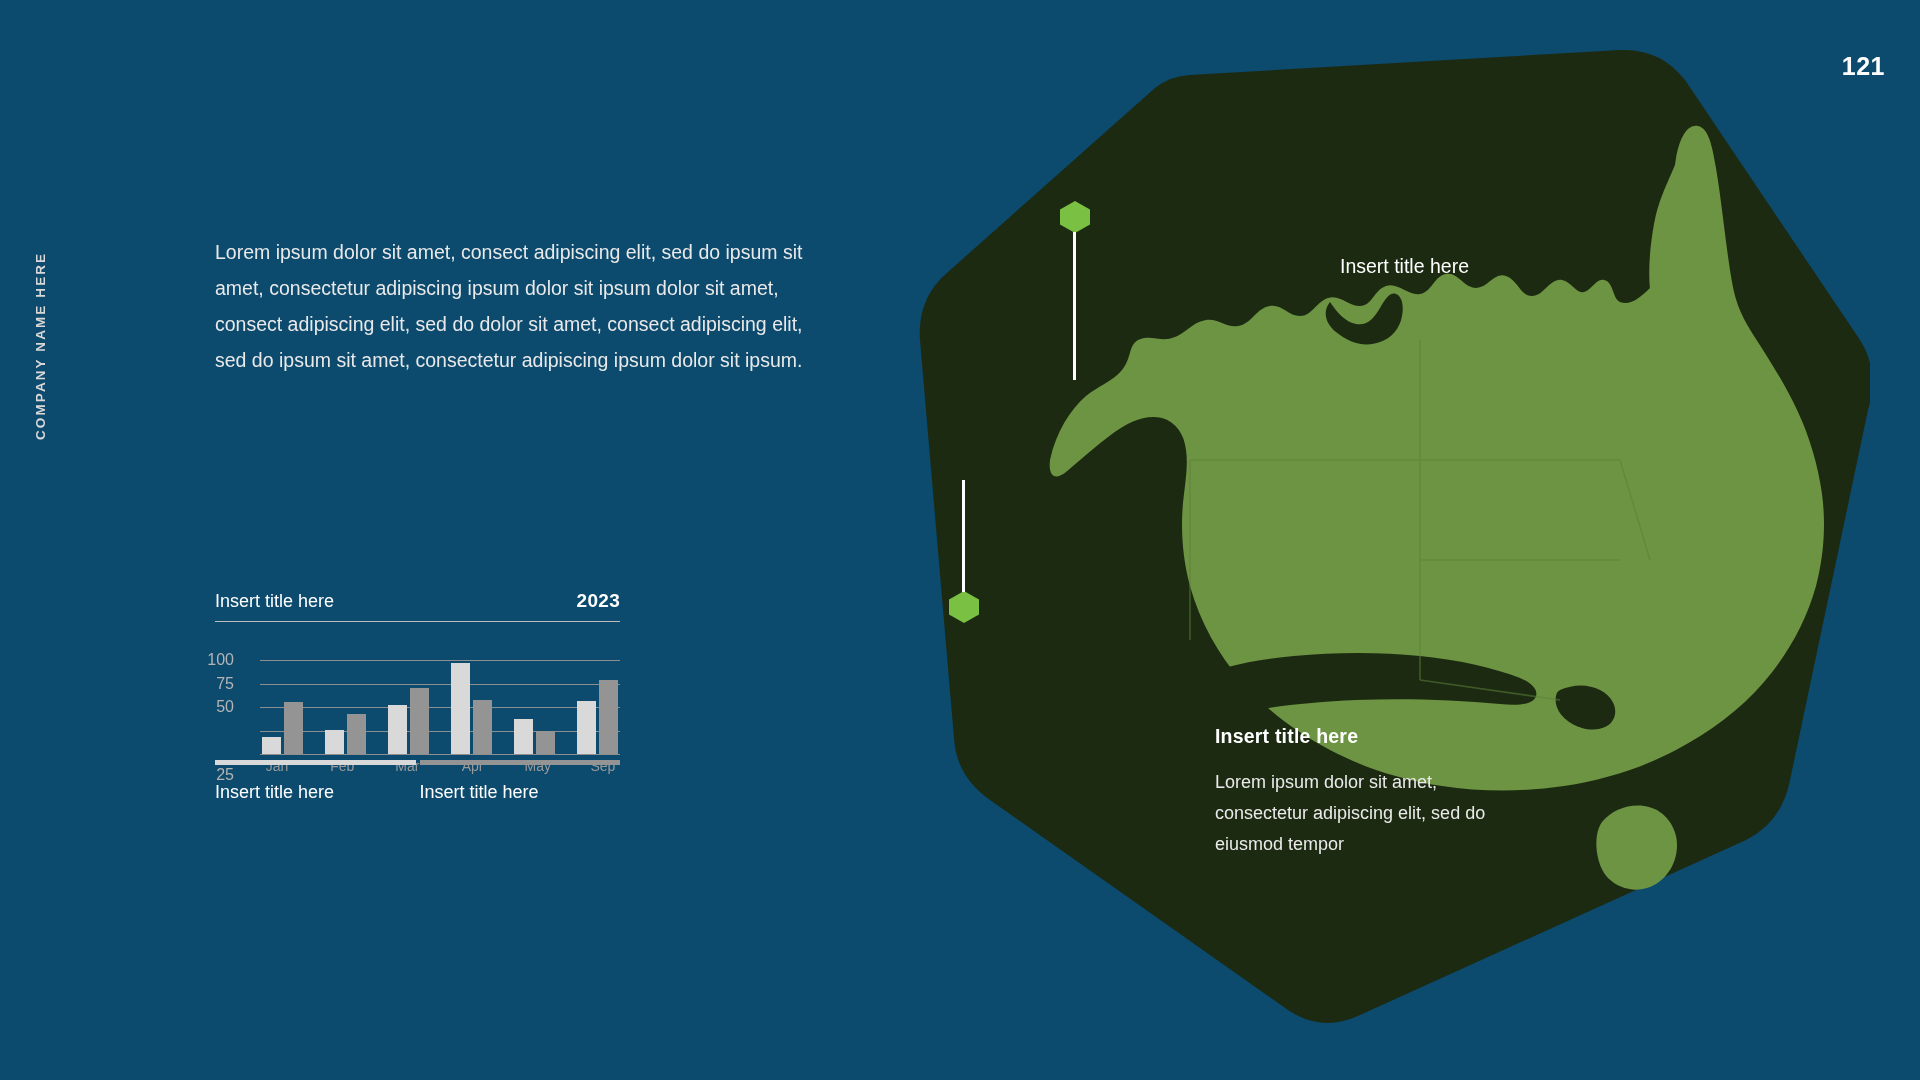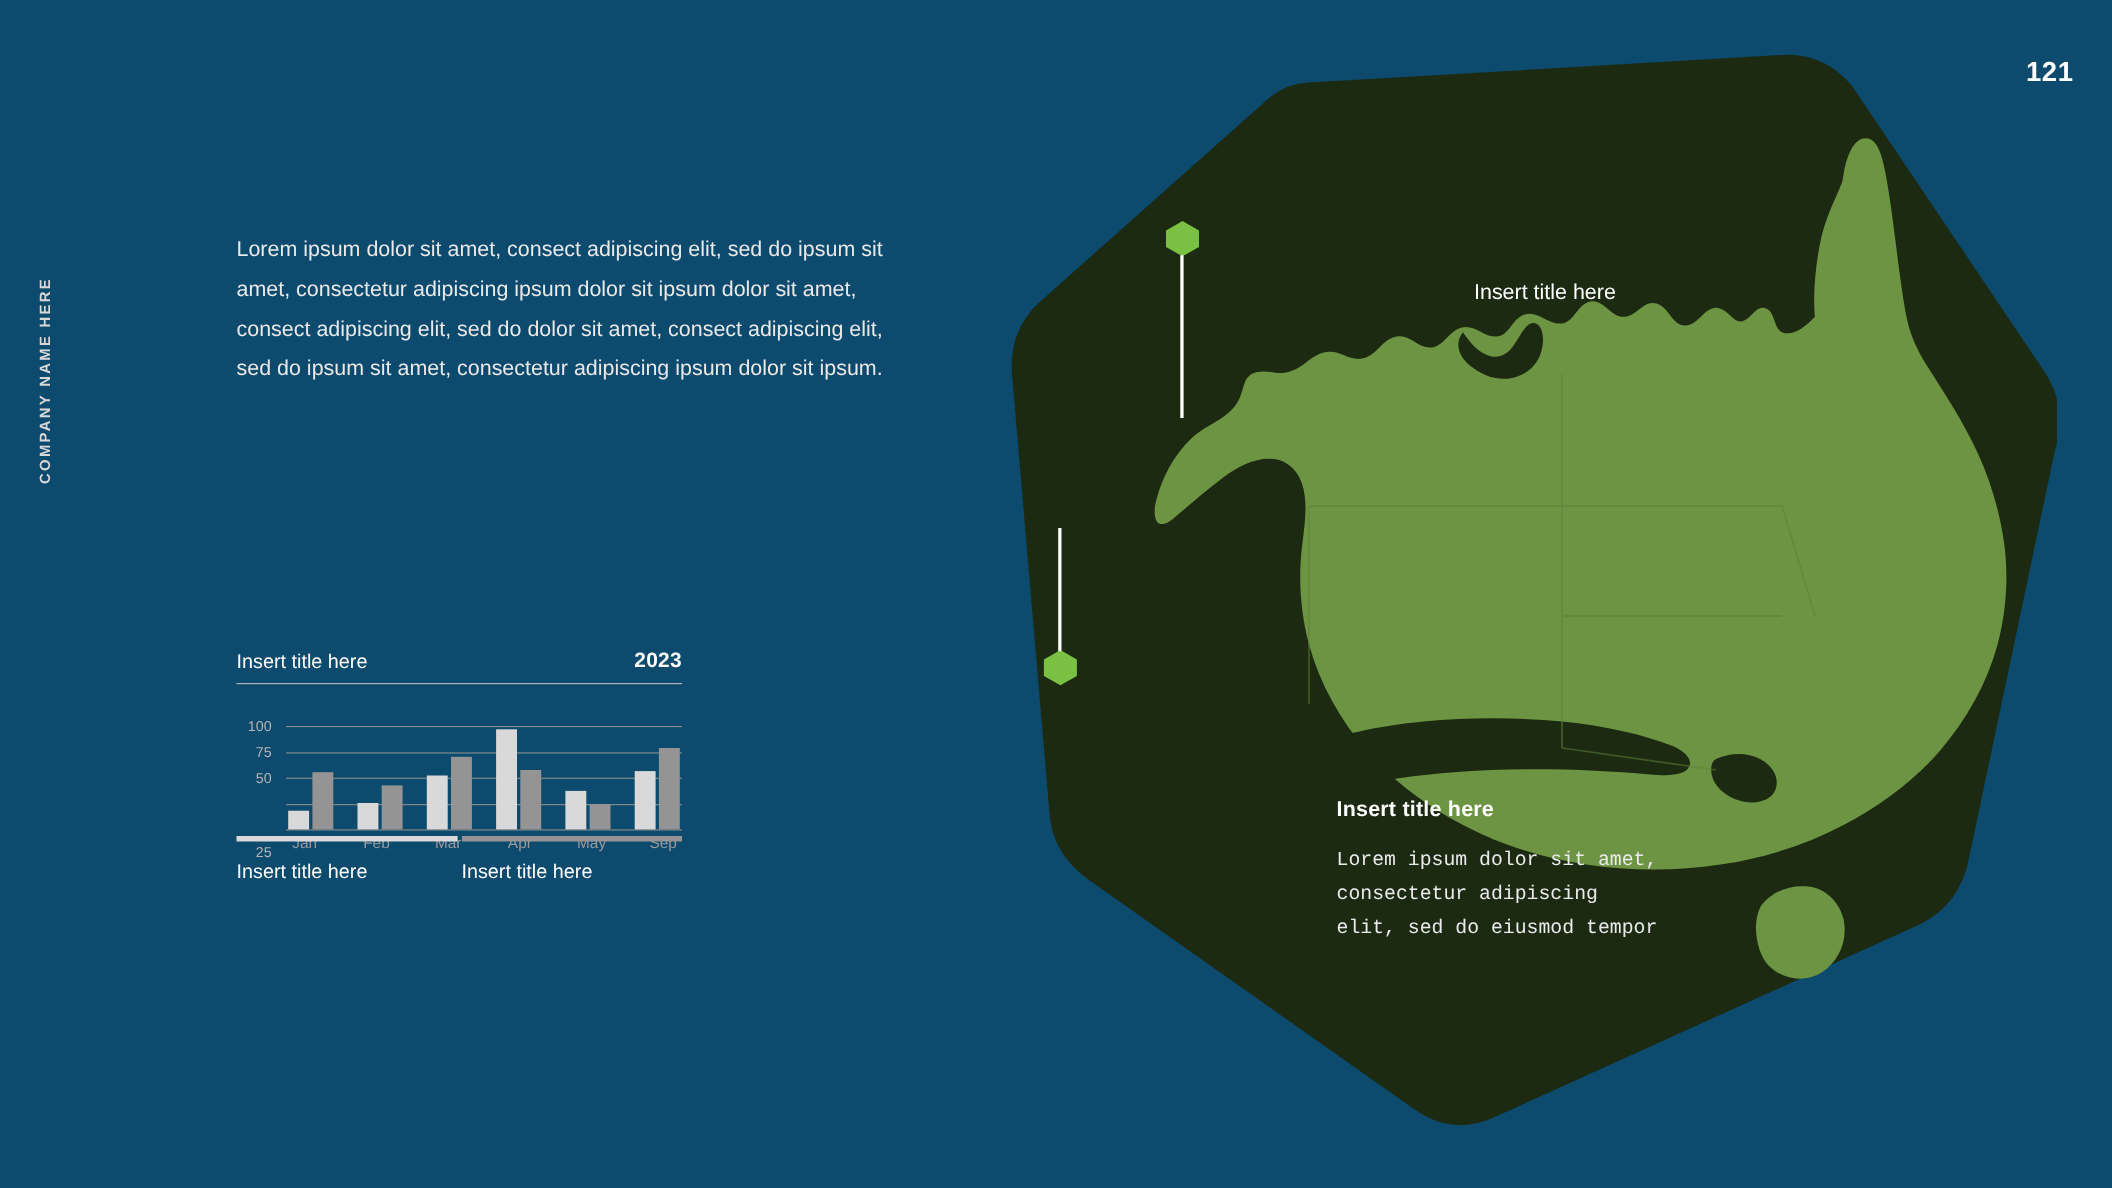--- a/index.html
+++ b/index.html
@@ -28,43 +28,43 @@
 
   
   .left-col { position:absolute; left:215px; top:170px; width:640px; }
 
   .slide-title {
     color:#ffffff; font-size:57px; font-weight:bold;
     line-height:1.04; letter-spacing:0.5px; text-transform:uppercase;
   }
 
   .body-copy {
-    margin-top:40px; width:605px;
+    margin-top:65px; width:605px;
     color:#e9e9e9; font-size:19.5px; line-height:1.84; font-weight:400;
   }
 
   
   .chart-block { position:absolute; left:215px; top:590px; width:405px; }
 
   .chart-head {
     display:flex; align-items:flex-end; justify-content:space-between;
     padding-bottom:9px;
   }
   .chart-head-title { color:#ffffff; font-size:18px; font-weight:400; }
   .chart-head-year  { color:#ffffff; font-size:19px; font-weight:bold; letter-spacing:0.3px; }
   .chart-head-rule  { height:1px; background:#bdbdbd; width:100%; }
 
   .plot-wrap { position:relative; height:130px; margin-top:24px; }
 
   .y-axis {
     position:absolute; left:0; top:0; width:32px; height:108px;
   }
   .y-tick {
-    position:absolute; right:0; transform:translateY(-50%);
-    color:#b4b4b4; font-size:13px; text-align:right; width:32px;
+    position:absolute; right:13px; transform:translateY(-50%);
+    color:#b4b4b4; font-size:16px; text-align:right; width:32px;
   }
 
   .grid-area {
     position:absolute; left:45px; right:0; top:0; height:108px;
   }
   .gridline {
     position:absolute; left:0; right:0; height:1px; background:#8e8e8e;
   }
 
   .bars-area {
@@ -97,21 +97,21 @@
   .map-svg { position:absolute; left:0; top:0; width:1010px; height:1000px; }
   .pin-stem { position:absolute; width:3px; background:#ffffff; }
   .pin-hex  { position:absolute; width:34px; height:34px; }
 
   .pin-top-label {
     position:absolute; left:1340px; top:255px;
     color:#ffffff; font-size:19.5px; font-weight:400; white-space:nowrap;
   }
   .pin-bottom-block { position:absolute; left:1215px; top:725px; width:300px; }
   .pin-bottom-title { color:#ffffff; font-size:19.5px; font-weight:bold; letter-spacing:0.2px; }
-  .pin-bottom-text  { margin-top:19px; color:#eaeaea; font-size:18px; line-height:1.72;font-family:Liberation Mono, monospace; }
+  .pin-bottom-text  { margin-top:19px; color:#eaeaea; font-size:18px; line-height:1.72; }
 </style>
 </head>
 <body>
 
 <div class="slide">
 
   <div class="page-number">121</div>
 
   <div class="company-vertical">COMPANY NAME HERE</div>
 

